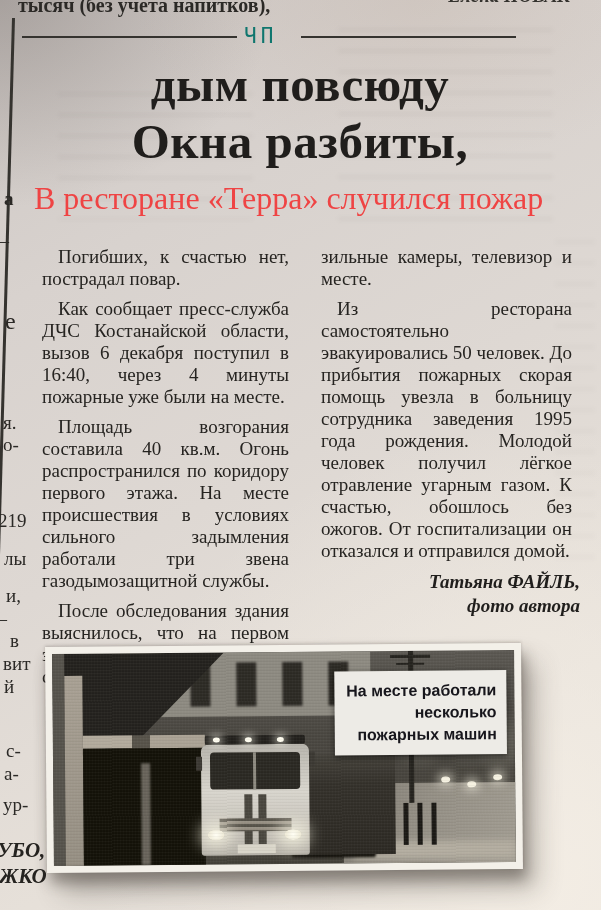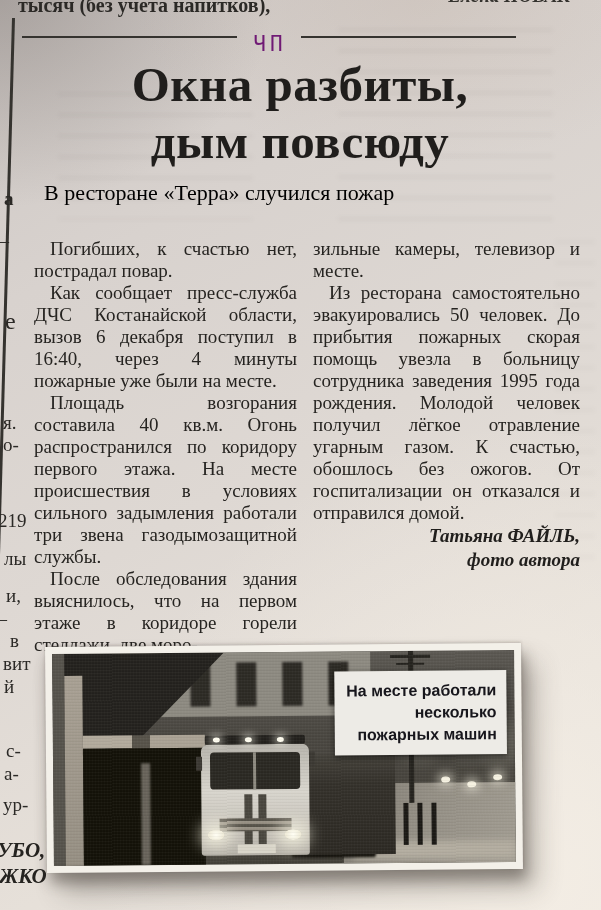--- a/index.html
+++ b/index.html
@@ -21,43 +21,43 @@
   
   .topclip{position:absolute;overflow:hidden;}
   .topclip .inner{display:block;white-space:nowrap;}
   .top-left-frag{left:18px;top:0;width:300px;height:17px;}
   .top-left-frag .inner{margin-top:-6px;font-weight:bold;font-size:20px;color:#2b2926;}
   .top-right-frag{left:380px;top:0;width:190px;height:9px;text-align:right;}
   .top-right-frag .inner{margin-top:-15px;font-weight:bold;font-style:italic;font-size:19px;color:#34322e;}
 
   
   .rule-h{position:absolute;height:2px;background:#35332f;}
-  .section-label{position:absolute;left:244px;top:32px;width:52px;text-align:center;
-    font-family:"DejaVu Sans Mono",monospace;font-size:21px;letter-spacing:4px;color:#701a75;}
+  .section-label{position:absolute;left:244px;top:24px;width:52px;text-align:left;
+    font-family:"DejaVu Sans Mono",monospace;font-size:21px;letter-spacing:4px;color:#0f766e;}
 
   
   .col-rule{position:absolute;left:12px;top:18px;width:2.5px;height:858px;background:#35332f;
     transform:rotate(1.6deg);transform-origin:top left;}
 
   
   .mfrag{position:absolute;left:2px;font-size:19px;color:#2b2926;white-space:nowrap;}
   .mfrag.big{font-size:24px;}
   .mfrag.bi{font-weight:bold;font-style:italic;font-size:21px;color:#252320;}
 
   
   .headline{left:30px;top:56px;width:540px;text-align:center;font-weight:bold;
     font-size:49px;line-height:57px;letter-spacing:.5px;color:#201e1c;}
-  .subheadline{left:44px;top:180px;width:540px;font-size:22px;color:#000000;}
+  .subheadline{left:34px;top:180px;width:540px;font-size:32px;color:#ef4444;}
 
   
   .body-cols{left:34px;top:238px;width:546px;display:flex;gap:16px;}
   .col{font-size:19px;line-height:22px;text-align:justify;color:#262421;}
   .col-left{width:263px;}
   .col-right{width:267px;}
-  .col p{margin:0;text-indent:16px;}
+  .col p{margin:8px;text-indent:16px;}
   .col p.cont{text-indent:0;}
   .byline{text-align:right;font-weight:bold;font-style:italic;
     font-size:19px;line-height:24px;color:#201e1c;}
 
   
   .photo-frame{left:46px;top:645px;width:476px;height:226px;background:#f3f0e9;
     padding:7px;box-sizing:border-box;transform:rotate(-0.5deg);
     box-shadow:3px 10px 14px rgba(66,59,54,.45), 14px 20px 26px rgba(66,59,54,.30), 0 -1px 3px rgba(66,59,54,.25);}
   .photo{position:relative;width:462px;height:212px;overflow:hidden;background:linear-gradient(180deg,#5b5852 0%,#4a4741 40%,#434038 100%);}
   .ph{position:absolute;}
@@ -148,22 +148,22 @@
 <span class="mfrag" style="left:10px;top:630px;">в</span>
 <span class="mfrag" style="left:3px;top:653px;">вит</span>
 <span class="mfrag" style="left:4px;top:676px;">й</span>
 <span class="mfrag" style="left:6px;top:740px;">с-</span>
 <span class="mfrag" style="left:4px;top:763px;">а-</span>
 <span class="mfrag" style="left:3px;top:786px;margin-top:8px;">ур-</span>
 <span class="mfrag bi" style="left:-3px;top:838px;">УБО,</span>
 <span class="mfrag bi" style="left:-1px;top:864px;">ЖКО</span>
 
 <div class="abs headline">
+  <div>дым повсюду</div>
   <div>Окна разбиты,</div>
-  <div>дым повсюду</div>
 </div>
 <div class="abs subheadline">В ресторане «Терра» случился пожар</div>
 
 <div class="abs body-cols">
   <div class="col col-left">
     <p>Погибших, к счастью нет, пострадал повар.</p>
     <p>Как сообщает пресс-служба ДЧС Костанайской области, вызов 6 декабря поступил в 16:40, через 4 минуты пожарные уже были на месте.</p>
     <p>Площадь возгорания составила 40 кв.м. Огонь распространился по коридору первого этажа. На месте происшествия в условиях сильного задымления работали три звена газодымозащитной службы.</p>
     <p>После обследования здания выяснилось, что на первом этаже в коридоре горели стеллажи, две моро-</p>
   </div>

